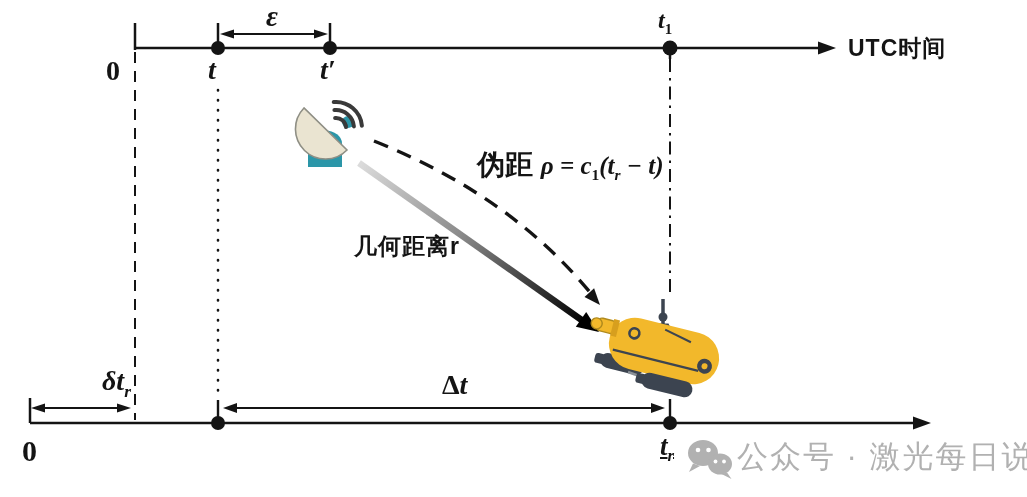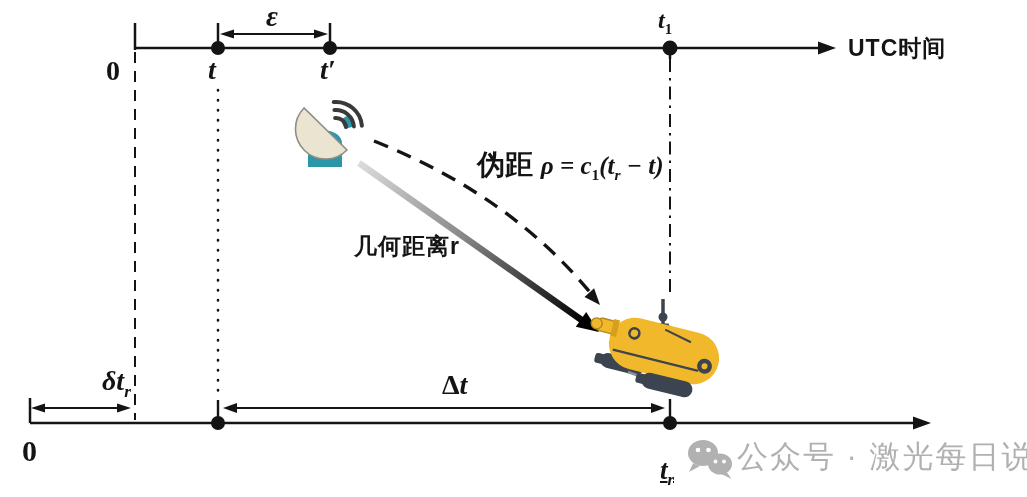--- a/index.html
+++ b/index.html
@@ -164,20 +164,20 @@
   <div class="lbl serif it" style="left:62px;top:367px;font-size:28px;margin-left:40px;">
     <span>δt</span><sub class="s-it">r</sub>
   </div>
 
   <div class="lbl serif" style="left:442px;top:371px;font-size:28px;">
     <span>Δ</span><span class="it">t</span>
   </div>
 
   <div class="lbl serif" style="left:22px;top:436px;font-size:30px;">0</div>
 
-  <div class="lbl serif it" style="left:660px;top:457px;font-size:27px;text-decoration:underline;">
+  <div class="lbl serif it" style="left:660px;top:433px;font-size:27px;text-decoration:underline;">
     <span>t</span><sub class="s-it">r</sub>
   </div>
 
 
   <div class="lbl" id="watermark-text" style="left:737px;top:441px;font-size:31px;letter-spacing:2px;">公众号 · 激光每日说</div>
 
 </div>
 
 </body></html>

